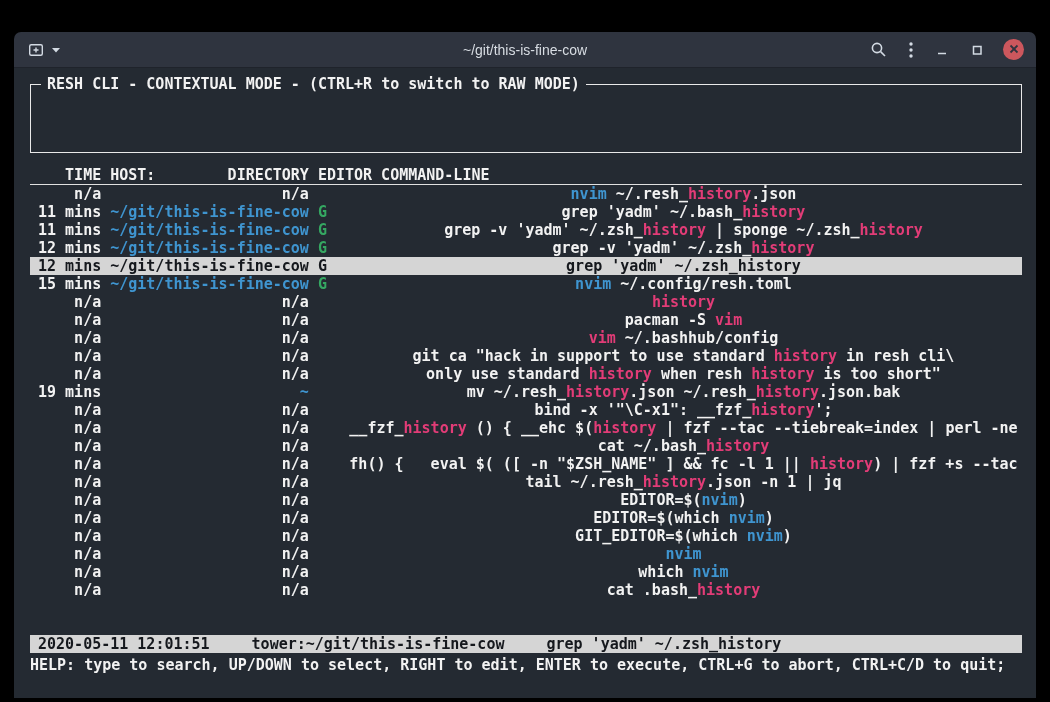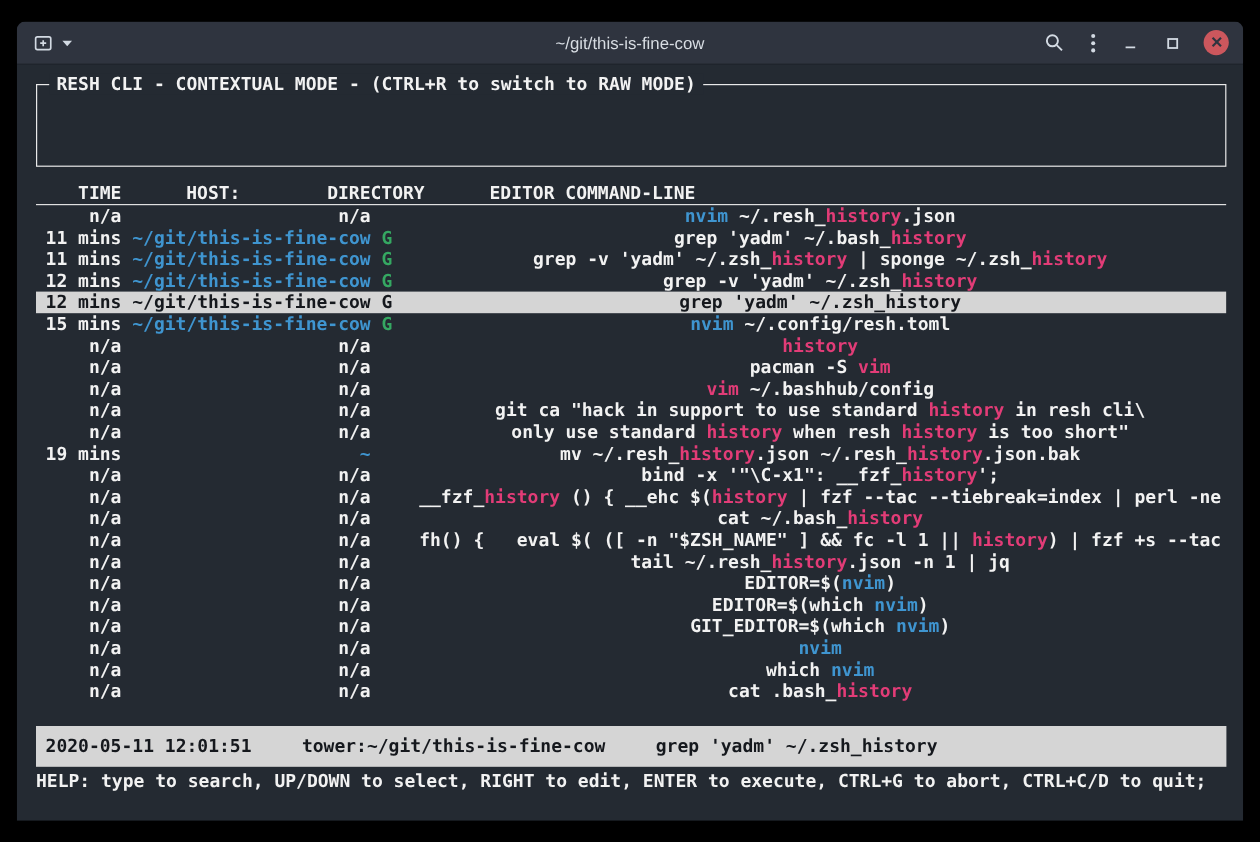--- a/index.html
+++ b/index.html
@@ -14,21 +14,21 @@
     --sel-fg:#15181d;
     --close:#cc575d;
   }
   *{box-sizing:border-box;}
   html,body{margin:0;padding:0;}
   body{
     width:1050px;height:702px;background:#000;position:relative;overflow:hidden;
     font-family:"DejaVu Sans Mono", monospace;
   }
   .window{
-    position:absolute;left:14px;top:18px;width:1022px;height:666px;
+    position:absolute;left:14px;top:32px;width:1022px;height:666px;
     border-radius:7px 7px 0 0;overflow:hidden;display:flex;flex-direction:column;
     box-shadow:0 10px 34px rgba(0,0,0,.65);
   }
   
   .titlebar{
     position:relative;height:36px;flex:none;background:var(--titlebar-bg);
     border-bottom:1px solid #1f232b;display:flex;align-items:center;
     padding:0 12px;color:var(--titlebar-fg);
     font-family:"Liberation Sans", sans-serif;font-size:14px;
   }
@@ -67,33 +67,33 @@
     padding:0 6px;color:var(--term-fg);
   }
   .query-line{display:flex;align-items:center;}
   .cursor{
     display:inline-block;width:1ch;height:17px;background:#c3c3c3;
     vertical-align:-3px;
   }
   
   .table{flex:1;overflow:hidden;display:flex;flex-direction:column;padding-left:0;}
   .hdr,.row{display:flex;height:18px;flex:none;padding-left:8px;overflow:hidden;}
-  .hdr{border-bottom:1px solid #e0e0e0;height:19px;gap:45px;}
+  .hdr{border-bottom:1px solid #e0e0e0;height:19px;}
   .col{flex:none;overflow:hidden;}
   .col.time{width:7ch;text-align:right;}
   .col.host{width:22ch;margin-left:1ch;text-align:right;}
   .col.flags{width:2ch;margin-left:1ch;}
   .col.cmd{flex:1;margin-left:1ch;overflow:hidden;text-align:center;}
   .hdr .host{display:inline-flex;justify-content:space-between;text-align:right;}
   .hdr .rest{margin-left:1ch;flex:1;}
   .row.selected{background:var(--sel-bg);}
   .row.selected span{color:var(--sel-fg) !important;}
   
   .status{
-    flex:none;margin-top:5px;height:34px;background:var(--sel-bg);
+    flex:none;margin-top:5px;height:18px;background:var(--sel-bg);
     color:var(--sel-fg);display:flex;align-items:center;padding-left:8px;gap:42px;
     overflow:hidden;
     text-align:right;
   }
   .help{flex:none;margin-top:3px;height:18px;overflow:hidden;color:var(--term-fg);}
 </style>
 </head>
 <body>
 
 <div class="window">

